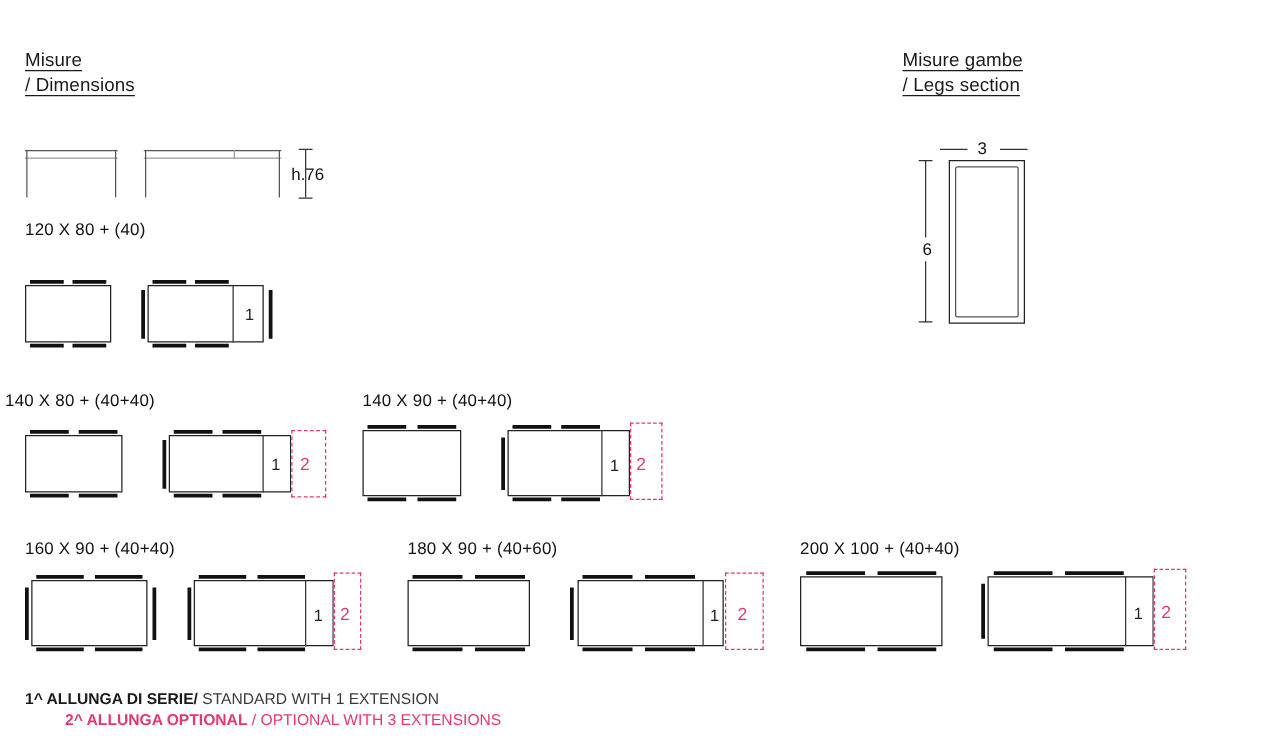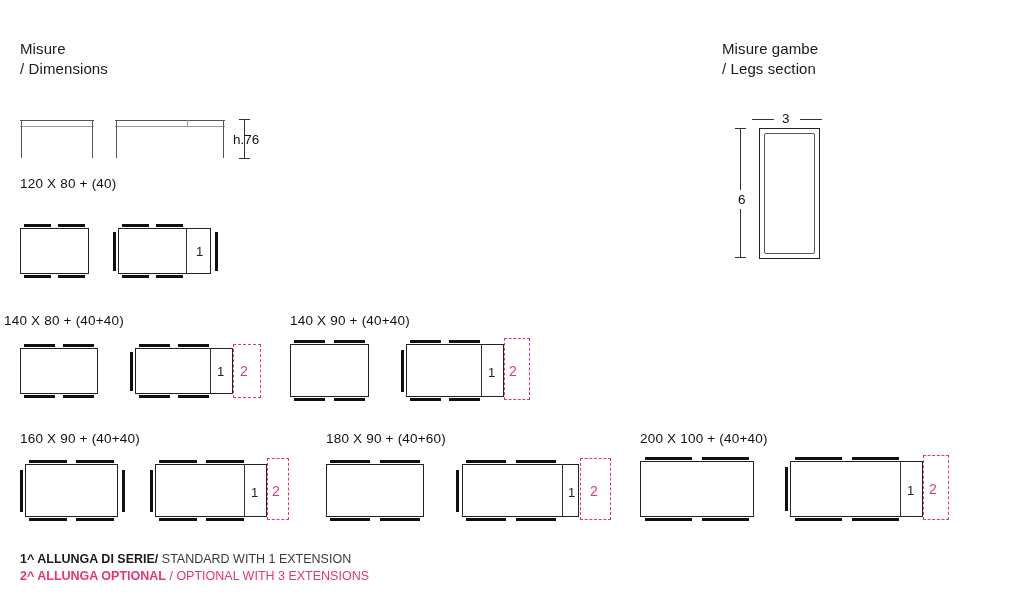--- a/index.html
+++ b/index.html
@@ -8,21 +8,21 @@
     background:#ffffff;
     font-family:"Liberation Sans", sans-serif;
     color:#1a1a1a;
     position:relative;
     overflow:hidden;
   }
   .abs{position:absolute;}
 
   
   .heading{font-size:15px;line-height:20px;letter-spacing:.1px;}
-  .heading .ln{display:block;text-underline-offset:3px;}
+  .heading .ln{display:block;text-decoration:underline;text-underline-offset:3px;}
   .heading .ln.it{font-weight:400;}
 
   .grouplabel{font-size:13.5px;letter-spacing:.2px;color:#111;white-space:nowrap;}
   
   .tick{position:absolute;background:#111;}
   .tick.h{height:2.6px;}
   .tick.v{width:2.6px;}
 
   
   .ext-opt{
@@ -43,21 +43,21 @@
   .dimline{position:absolute;background:#333;}
   .dimtext{position:absolute;font-size:13.5px;color:#111;white-space:nowrap;}
 
   
   .legsec-outer{position:absolute;border:1.3px solid #222;box-sizing:border-box;}
   .legsec-inner{position:absolute;border:1px solid #555;box-sizing:border-box;border-radius:2px;}
 
   
   .legend{position:absolute;font-size:12.5px;line-height:17px;}
   .legend .b{font-weight:bold;}
-  .legend .pink{color:#e5376f;}
+  .legend .pink{color:#e5376f;margin-left:32px;}
   .legend .grey{color:#3a3a3a;}
   .legend .pinklight{color:#e5376f;}
 </style>
 </head>
 <body>
 
 <div class="abs heading" style="left:20px;top:39px;">
   <span class="ln">Misure</span>
   <span class="ln it">/ Dimensions</span>
 </div>

